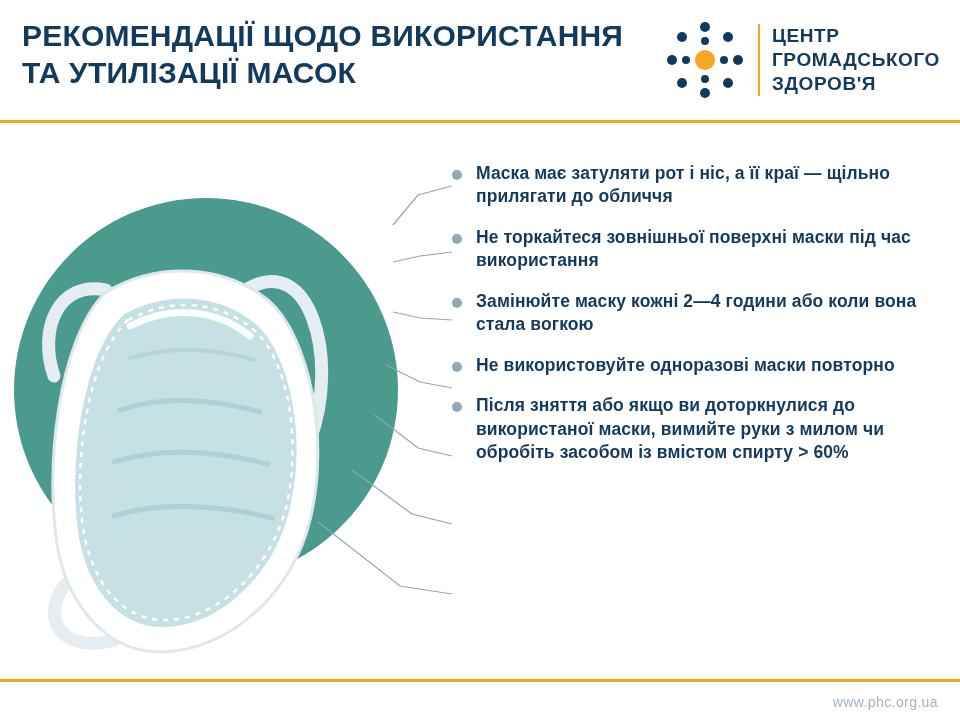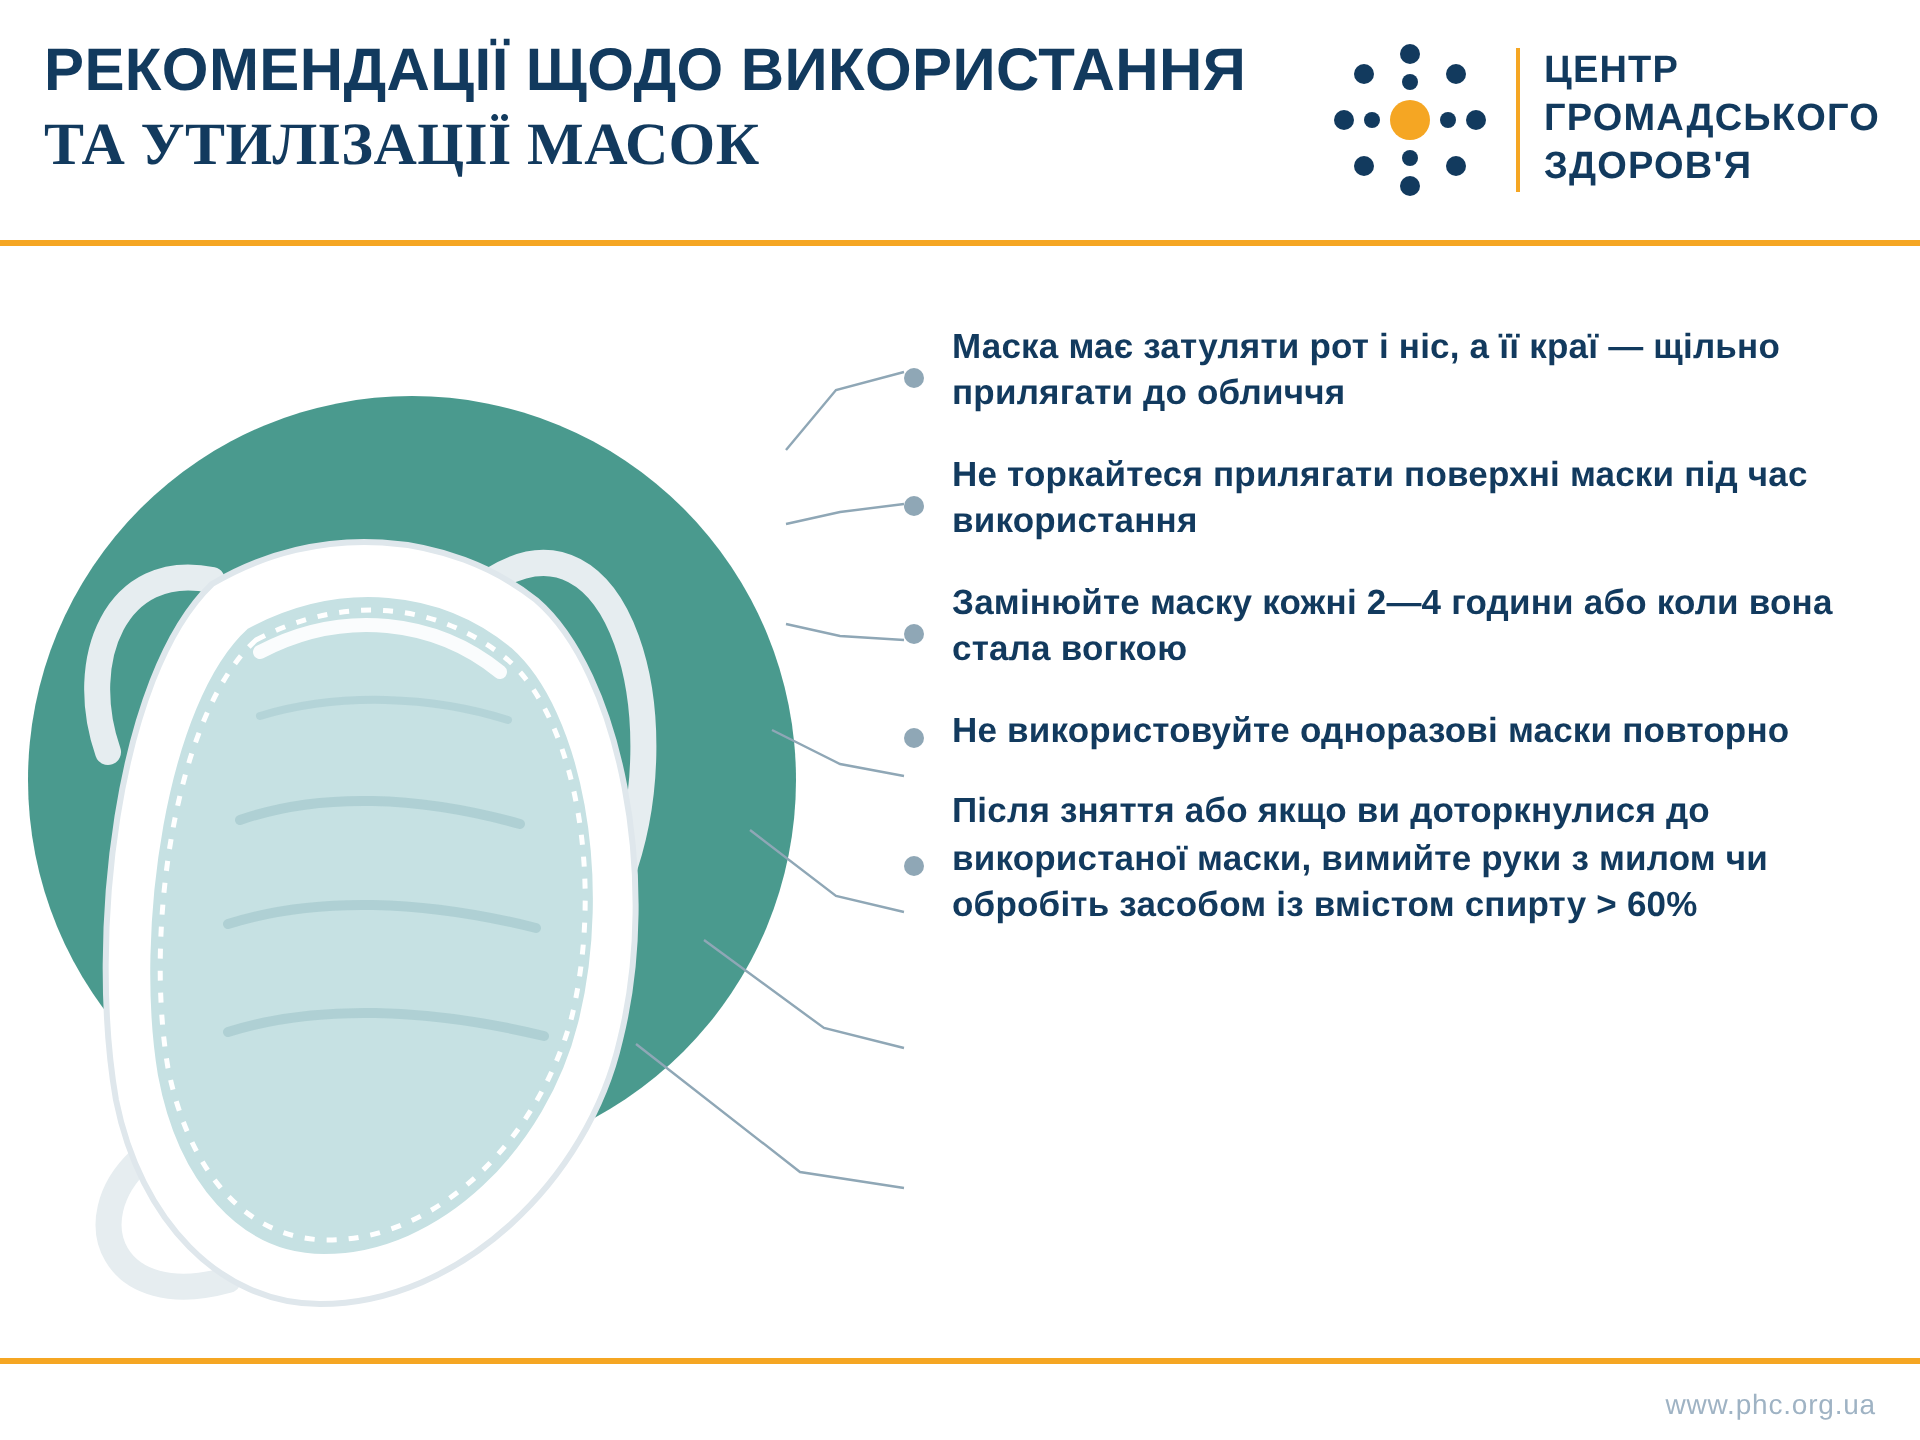--- a/index.html
+++ b/index.html
@@ -27,21 +27,21 @@
     left: 22px;
     top: 18px;
     width: 680px;
     color: #123a5e;
     font-size: 30px;
     font-weight: bold;
     line-height: 1.22;
     letter-spacing: 0.2px;
     text-transform: uppercase;
   }
-  .header-title .line2 { display: block; font-family: Liberation Serif, serif; }
+  .header-title .line2 { display: block; }
 
   .logo-wrap {
     position: absolute;
     right: 20px;
     top: 14px;
     width: 290px;
     height: 92px;
     display: flex;
     align-items: center;
     justify-content: flex-end;
@@ -93,21 +93,21 @@
 
   
   .tips {
     position: absolute;
     left: 452px;
     top: 162px;
     width: 496px;
   }
   .tip {
     display: flex;
-    align-items: center;
+    align-items: flex-start;
     margin-bottom: 17px;
   }
   .tip-bullet {
     flex: 0 0 10px;
     width: 10px;
     height: 10px;
     border-radius: 50%;
     background: #8fa7b6;
     margin-top: 8px;
     margin-right: 14px;
@@ -229,21 +229,21 @@
   </g>
 </svg>
 
 <div class="tips">
   <div class="tip">
     <span class="tip-bullet"></span>
     <span class="tip-text">Маска має затуляти рот і ніс, а її краї — щільно прилягати до обличчя</span>
   </div>
   <div class="tip">
     <span class="tip-bullet"></span>
-    <span class="tip-text">Не торкайтеся прилягати поверхні маски під час використання</span>
+    <span class="tip-text">Не торкайтеся зовнішньої поверхні маски під час використання</span>
   </div>
   <div class="tip">
     <span class="tip-bullet"></span>
     <span class="tip-text">Замінюйте маску кожні 2—4 години або коли вона стала вогкою</span>
   </div>
   <div class="tip">
     <span class="tip-bullet"></span>
     <span class="tip-text">Не використовуйте одноразові маски повторно</span>
   </div>
   <div class="tip">

